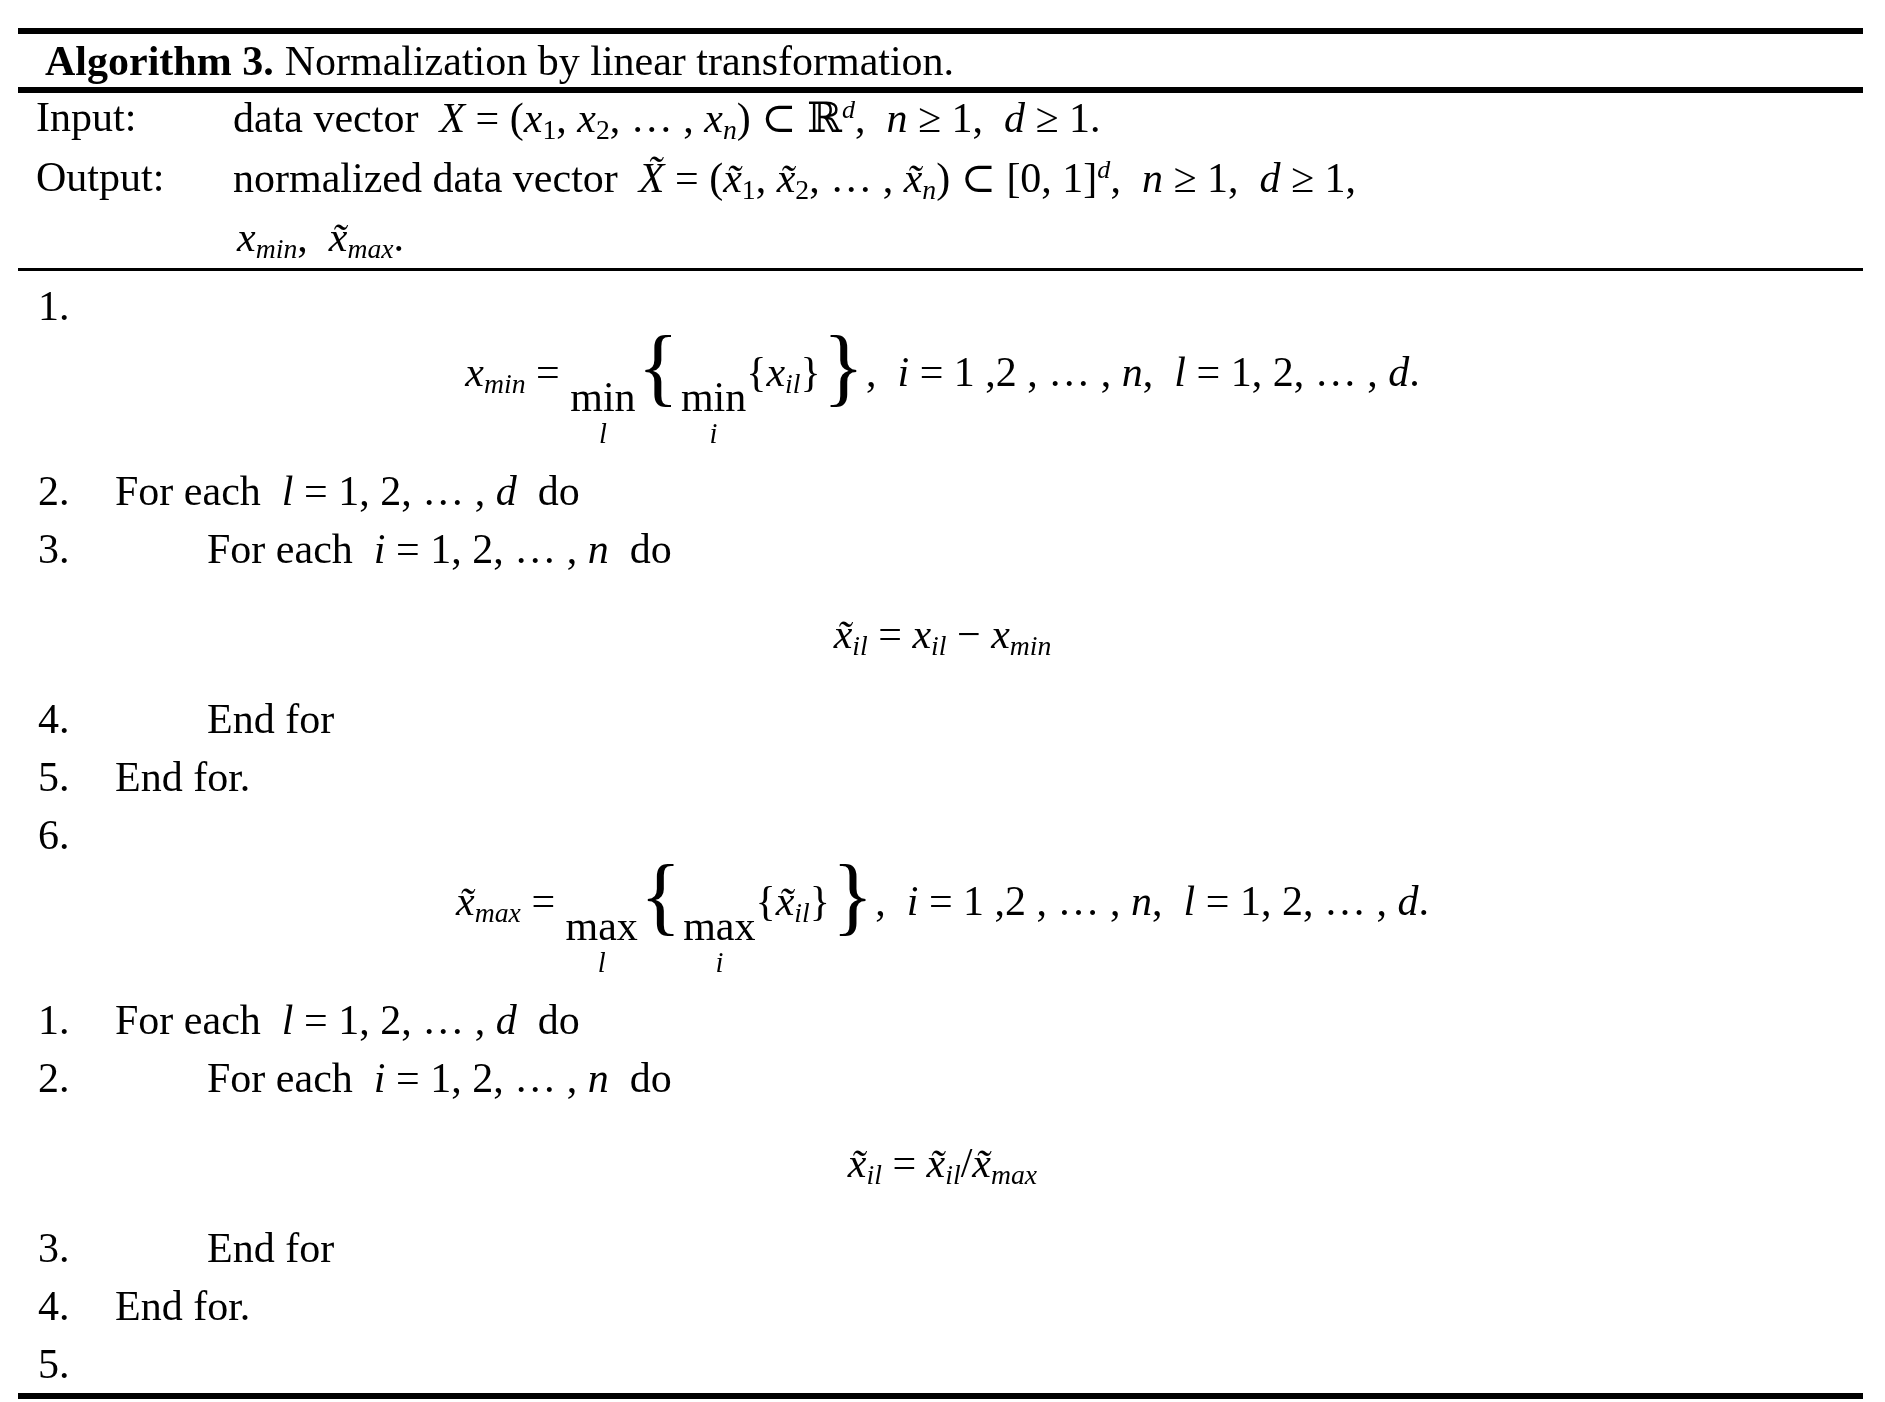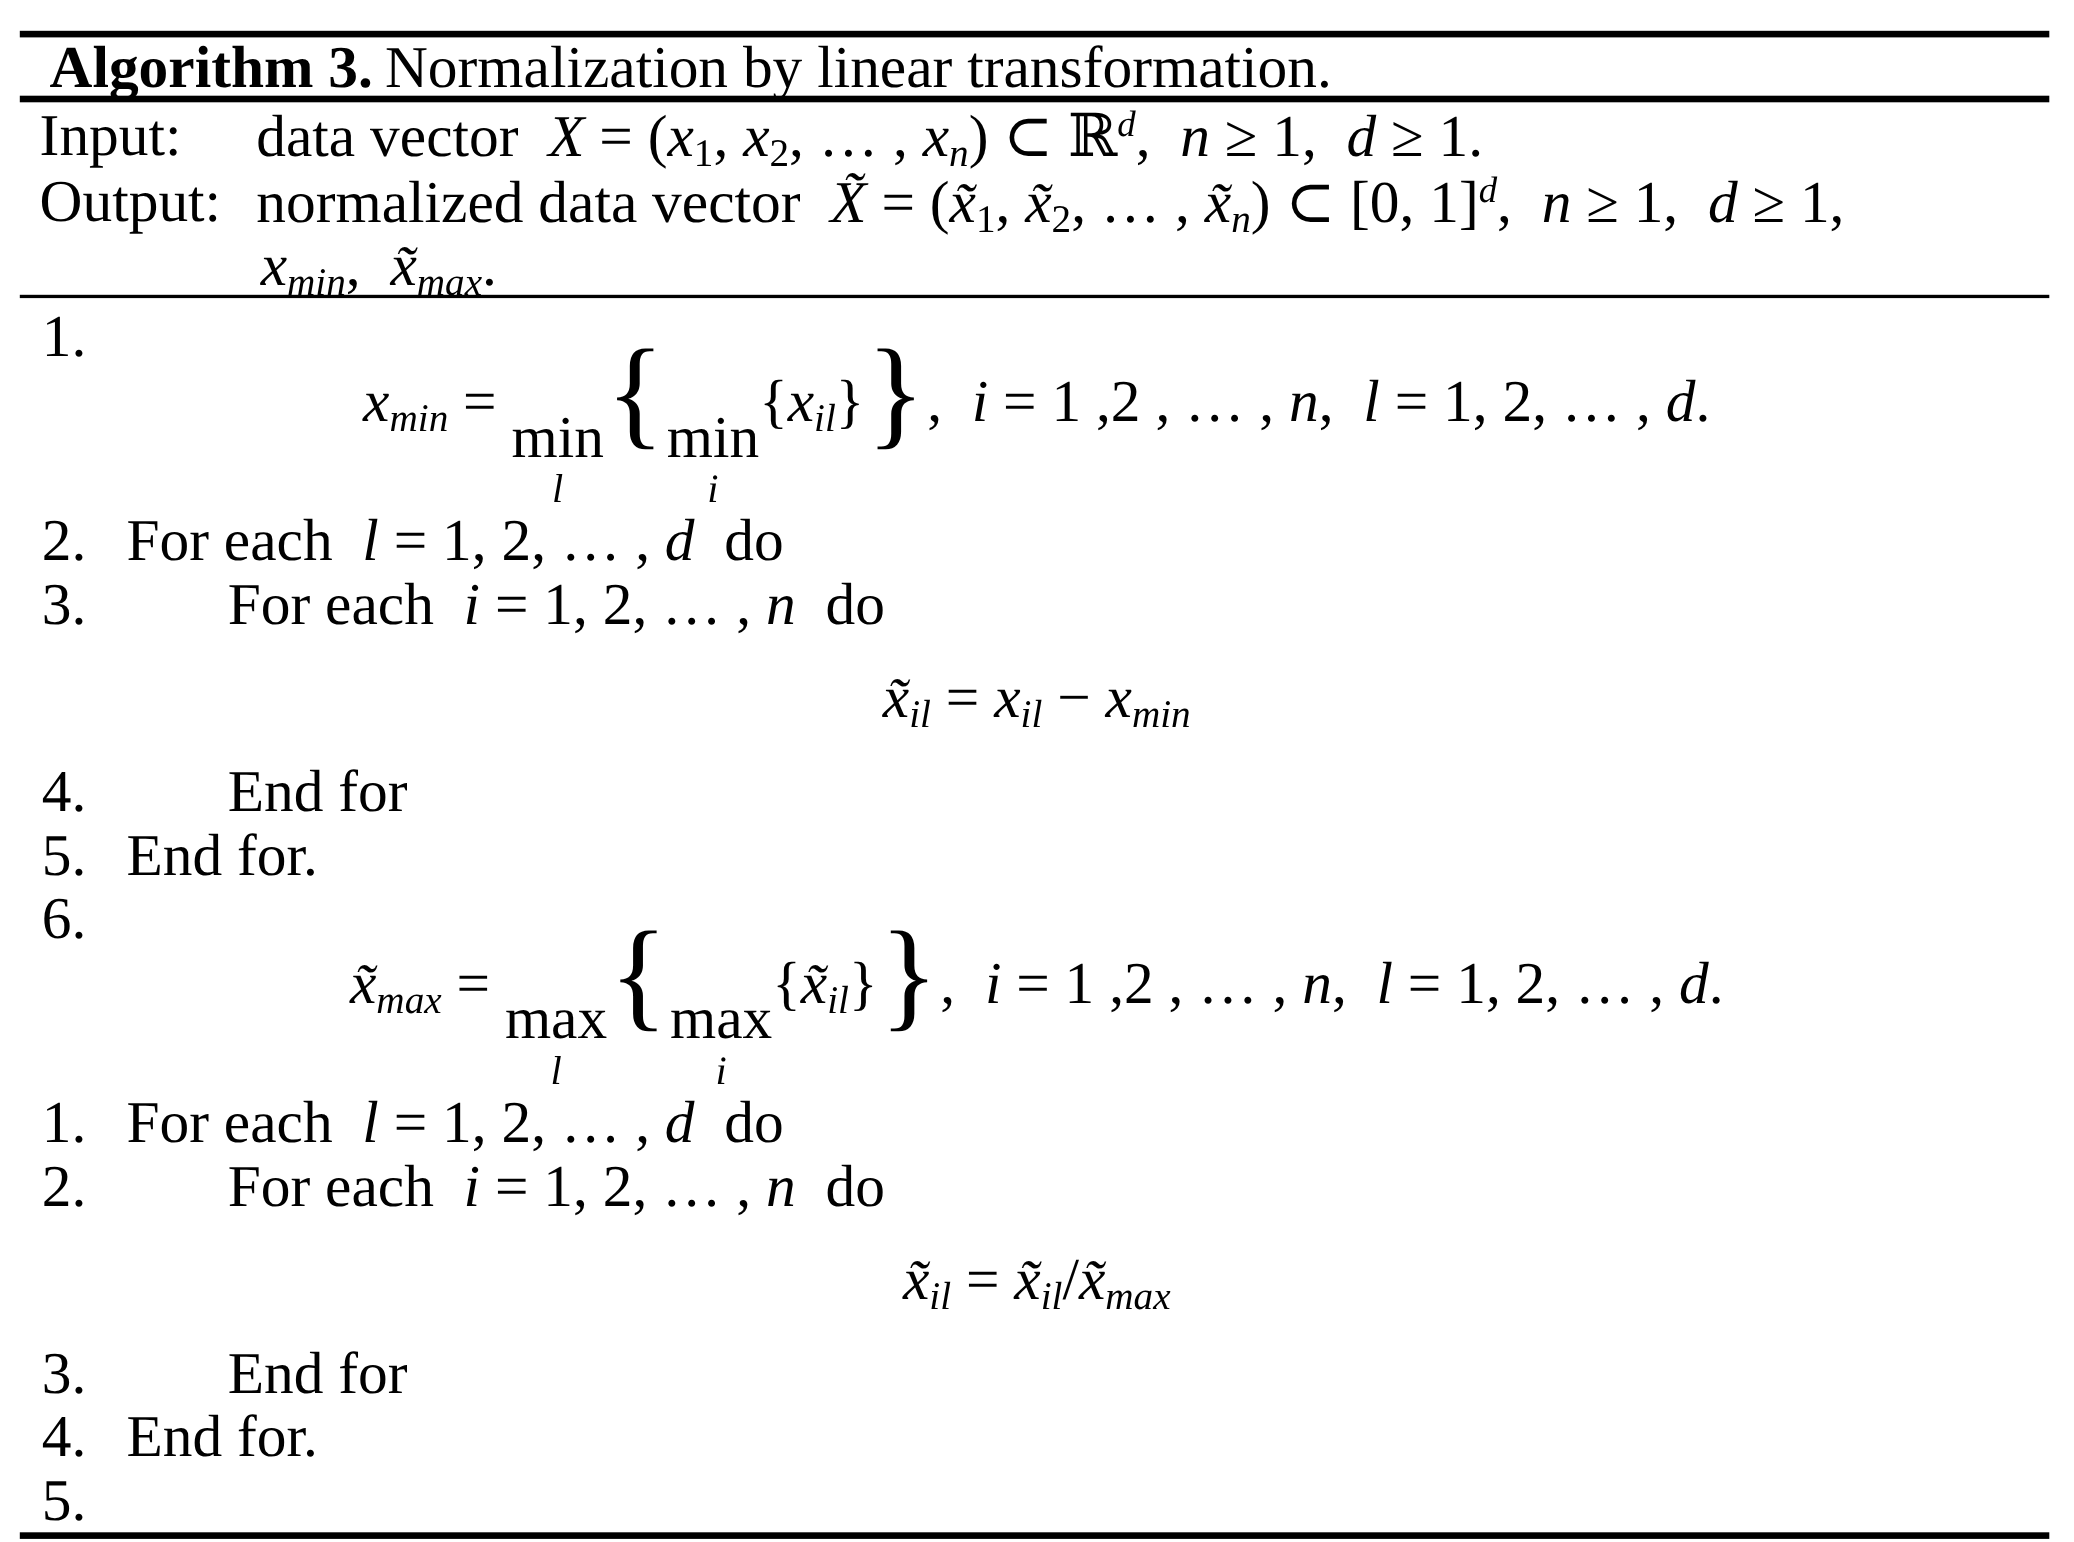--- a/index.html
+++ b/index.html
@@ -1,28 +1,28 @@
 <!DOCTYPE html>
 <html><head>
 <meta charset="utf-8">
 <style>
   html,body{margin:0;padding:0;background:#ffffff;}
   .page{
     width:1885px;height:1402px;background:#ffffff;color:#000000;
     font-family:"Liberation Serif","DejaVu Serif",serif;
-    font-size:54px;position:relative;overflow:hidden;
+    font-size:42px;position:relative;overflow:hidden;
   }
   .rule{background:#000;margin-left:18px;margin-right:22px;}
   .rule-top{height:6px;margin-top:28px;}
   .rule-mid{height:6px;}
   .rule-thin{height:3px;}
   .rule-bottom{height:6px;}
   .heading{height:53px;display:flex;align-items:center;padding-left:45px;white-space:nowrap;}
   .heading .bold{font-weight:bold;margin-right:11px;}
-  .io-row{display:flex;align-items:center;padding-left:36px;white-space:nowrap;}
+  .io-row{display:flex;padding-left:36px;white-space:nowrap;}
   .io-row.r1,.io-row.r2{height:60px;}
   .io-row.r3{height:55px;padding-left:40px;}
   .io-label{display:inline-block;width:197px;flex:none;}
   .steps{padding-top:6px;}
   .srow{height:58px;display:flex;align-items:center;padding-left:38px;white-space:nowrap;}
   .snum{display:inline-block;width:77px;flex:none;}
   .ind1{margin-left:92px;}
   .frow{display:flex;align-items:center;justify-content:center;white-space:nowrap;}
   .f-tall{height:127px;justify-content:center;}
   .f-short{height:112px;}

